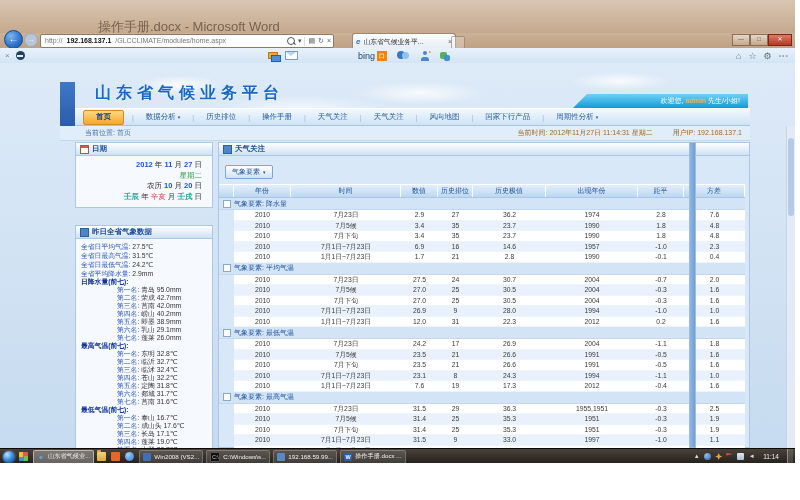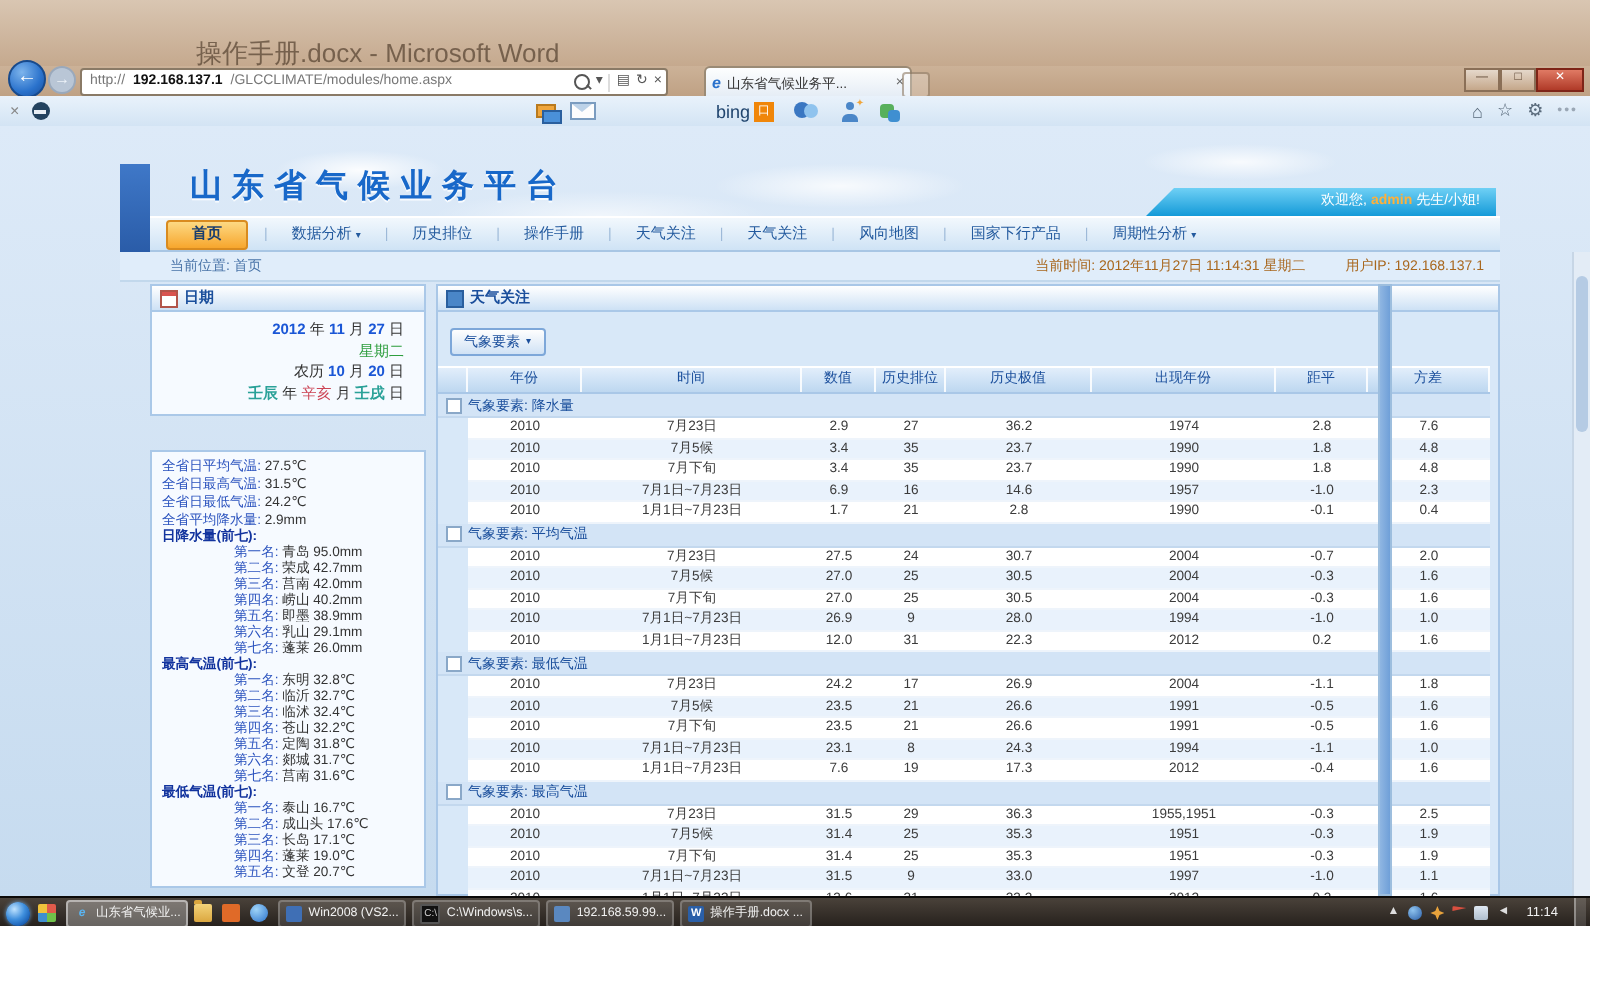--- a/index.html
+++ b/index.html
@@ -287,20 +287,24 @@
                 <span>日期</span>
               </div>
               <div class="cal-body" id="cal-body">
                   <div class="cal-line"><span class="c-num">2012 </span><span class="c-plain">年 </span><span class="c-num">11 </span><span class="c-plain">月 </span><span class="c-num">27 </span><span class="c-plain">日</span></div>
                   <div class="cal-line"><span class="c-green">星期二</span></div>
                   <div class="cal-line"><span class="c-plain">农历 </span><span class="c-num">10 </span><span class="c-plain">月 </span><span class="c-num">20 </span><span class="c-plain">日</span></div>
                   <div class="cal-line"><span class="c-teal">壬辰 </span><span class="c-plain">年 </span><span class="c-red">辛亥 </span><span class="c-plain">月 </span><span class="c-teal">壬戌 </span><span class="c-plain">日</span></div>
                 </div>
             </div>
             <div class="panel">
+              <div class="panel-h">
+                <span class="ic-doc"></span>
+                <span>昨日全省气象数据</span>
+              </div>
               <div class="wx-body" id="wx-body">
                   <div class="wx-line"><span class="wx-label">全省日平均气温: </span><span class="wx-val">27.5℃</span></div>
                   <div class="wx-line"><span class="wx-label">全省日最高气温: </span><span class="wx-val">31.5℃</span></div>
                   <div class="wx-line"><span class="wx-label">全省日最低气温: </span><span class="wx-val">24.2℃</span></div>
                   <div class="wx-line"><span class="wx-label">全省平均降水量: </span><span class="wx-val">2.9mm</span></div>
                   <div class="wx-sec">日降水量(前七):</div>
                   <div class="wx-rank"><span class="rk">第一名: </span><span class="st">青岛 95.0mm</span></div>
                   <div class="wx-rank"><span class="rk">第二名: </span><span class="st">荣成 42.7mm</span></div>
                   <div class="wx-rank"><span class="rk">第三名: </span><span class="st">莒南 42.0mm</span></div>
                   <div class="wx-rank"><span class="rk">第四名: </span><span class="st">崂山 40.2mm</span></div>

